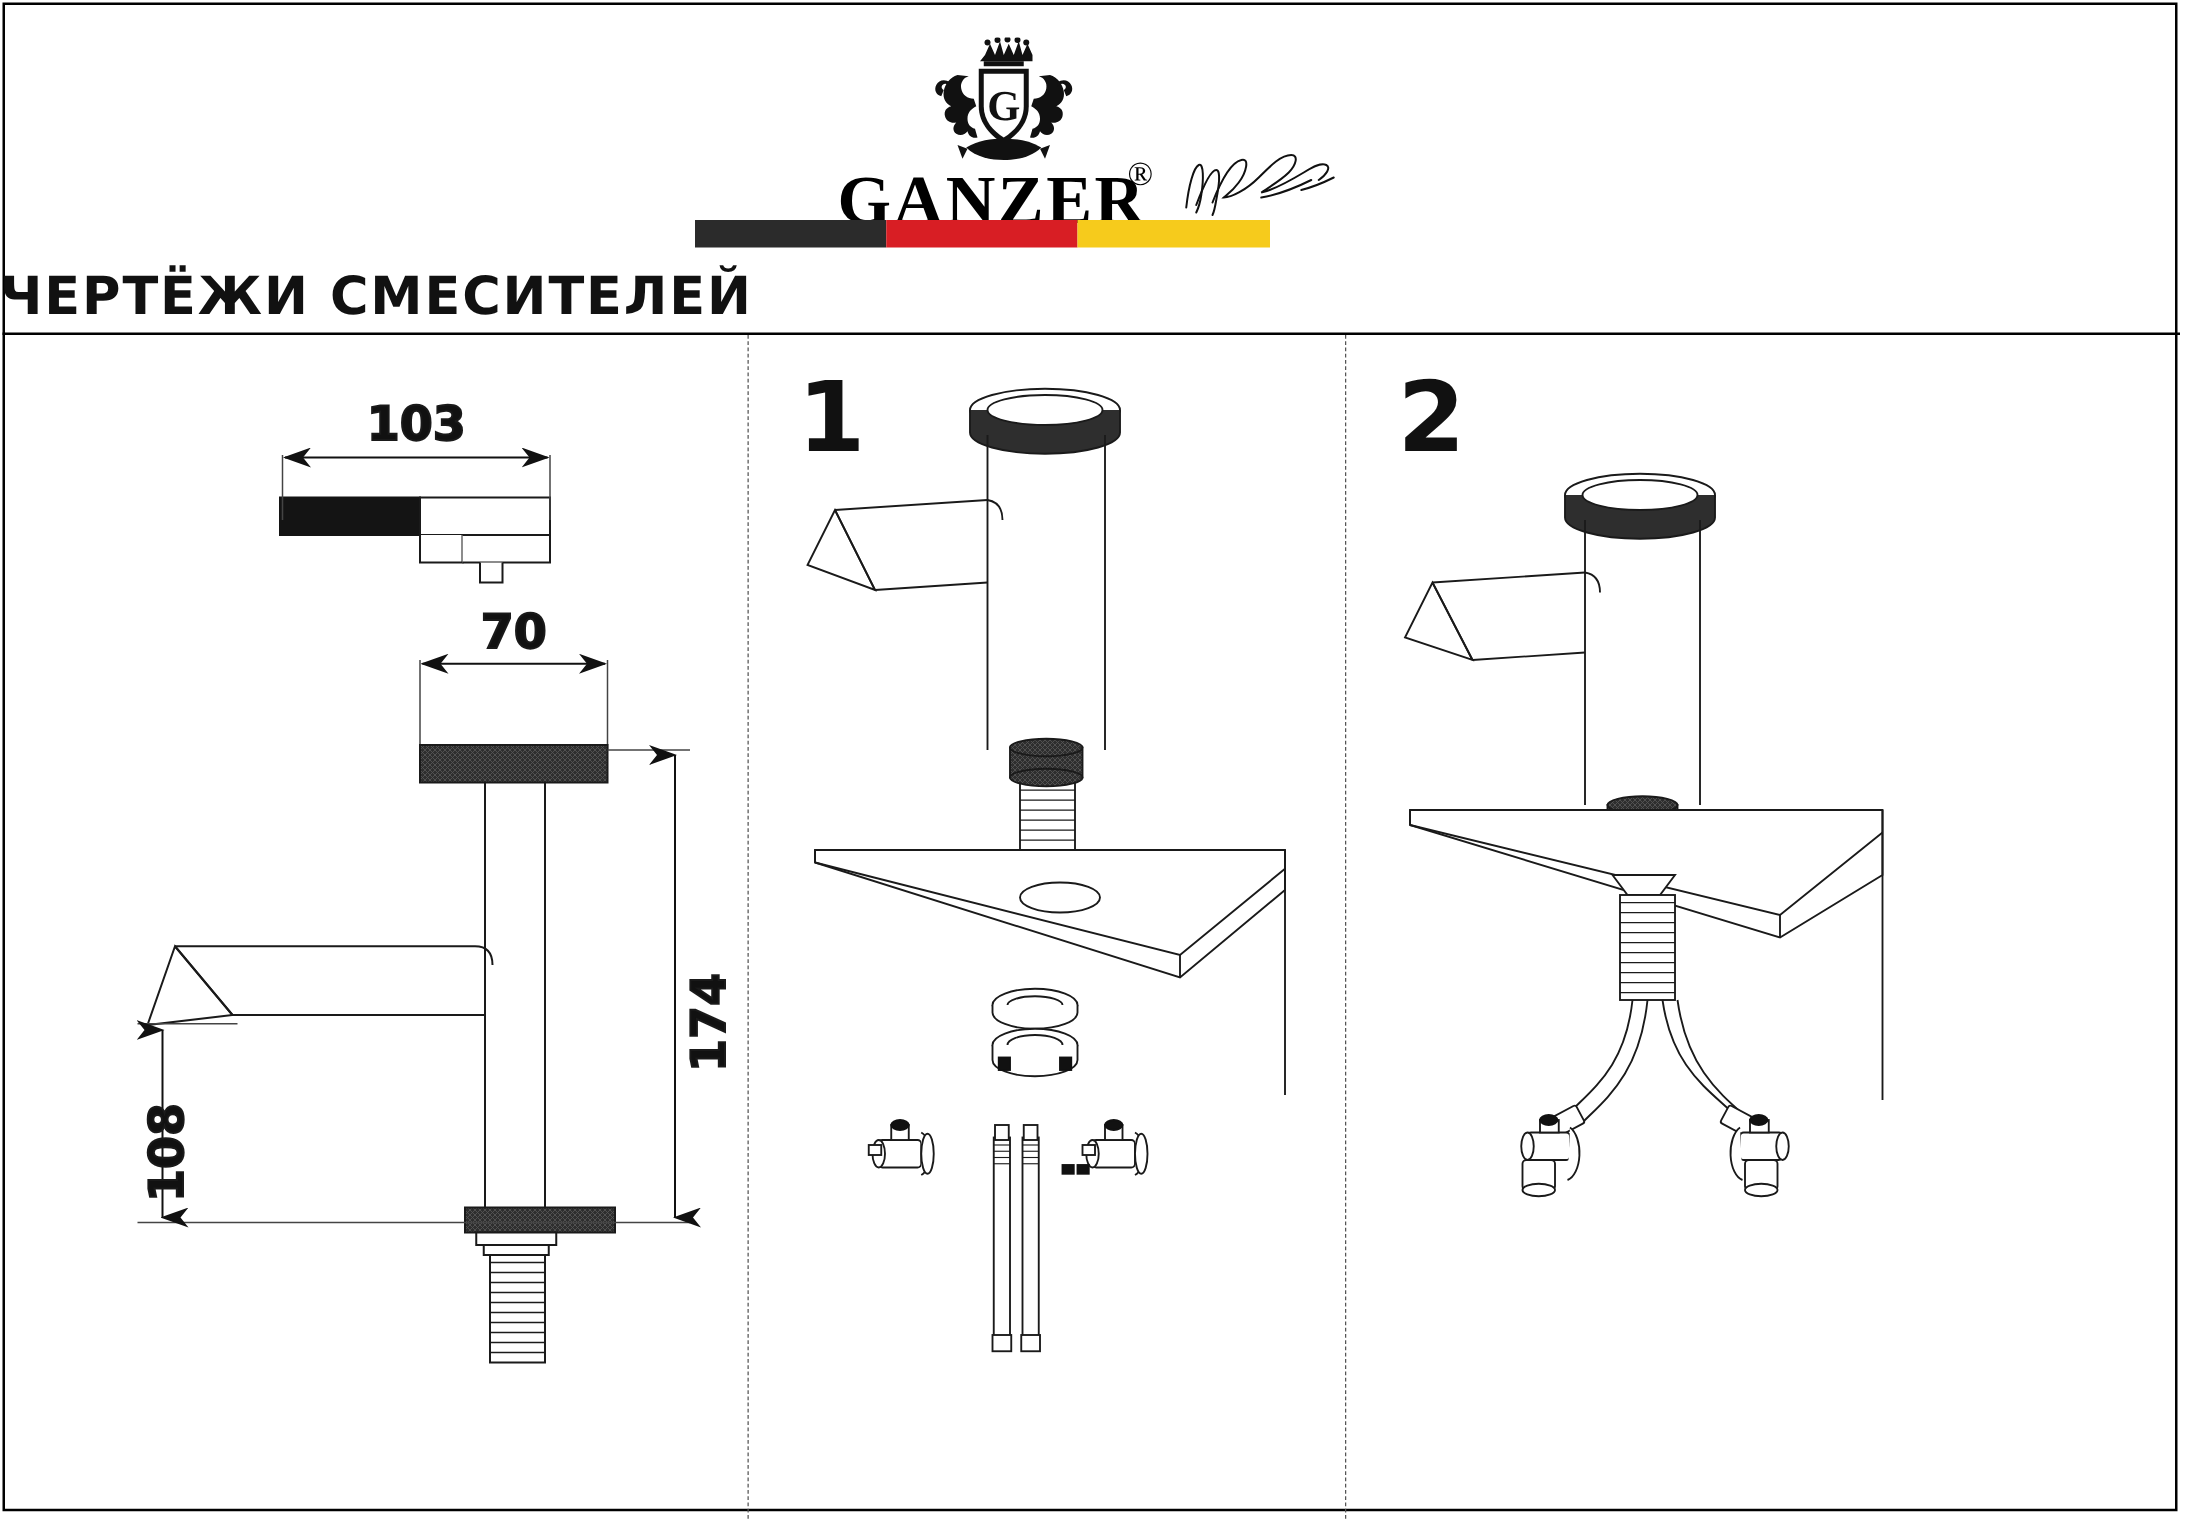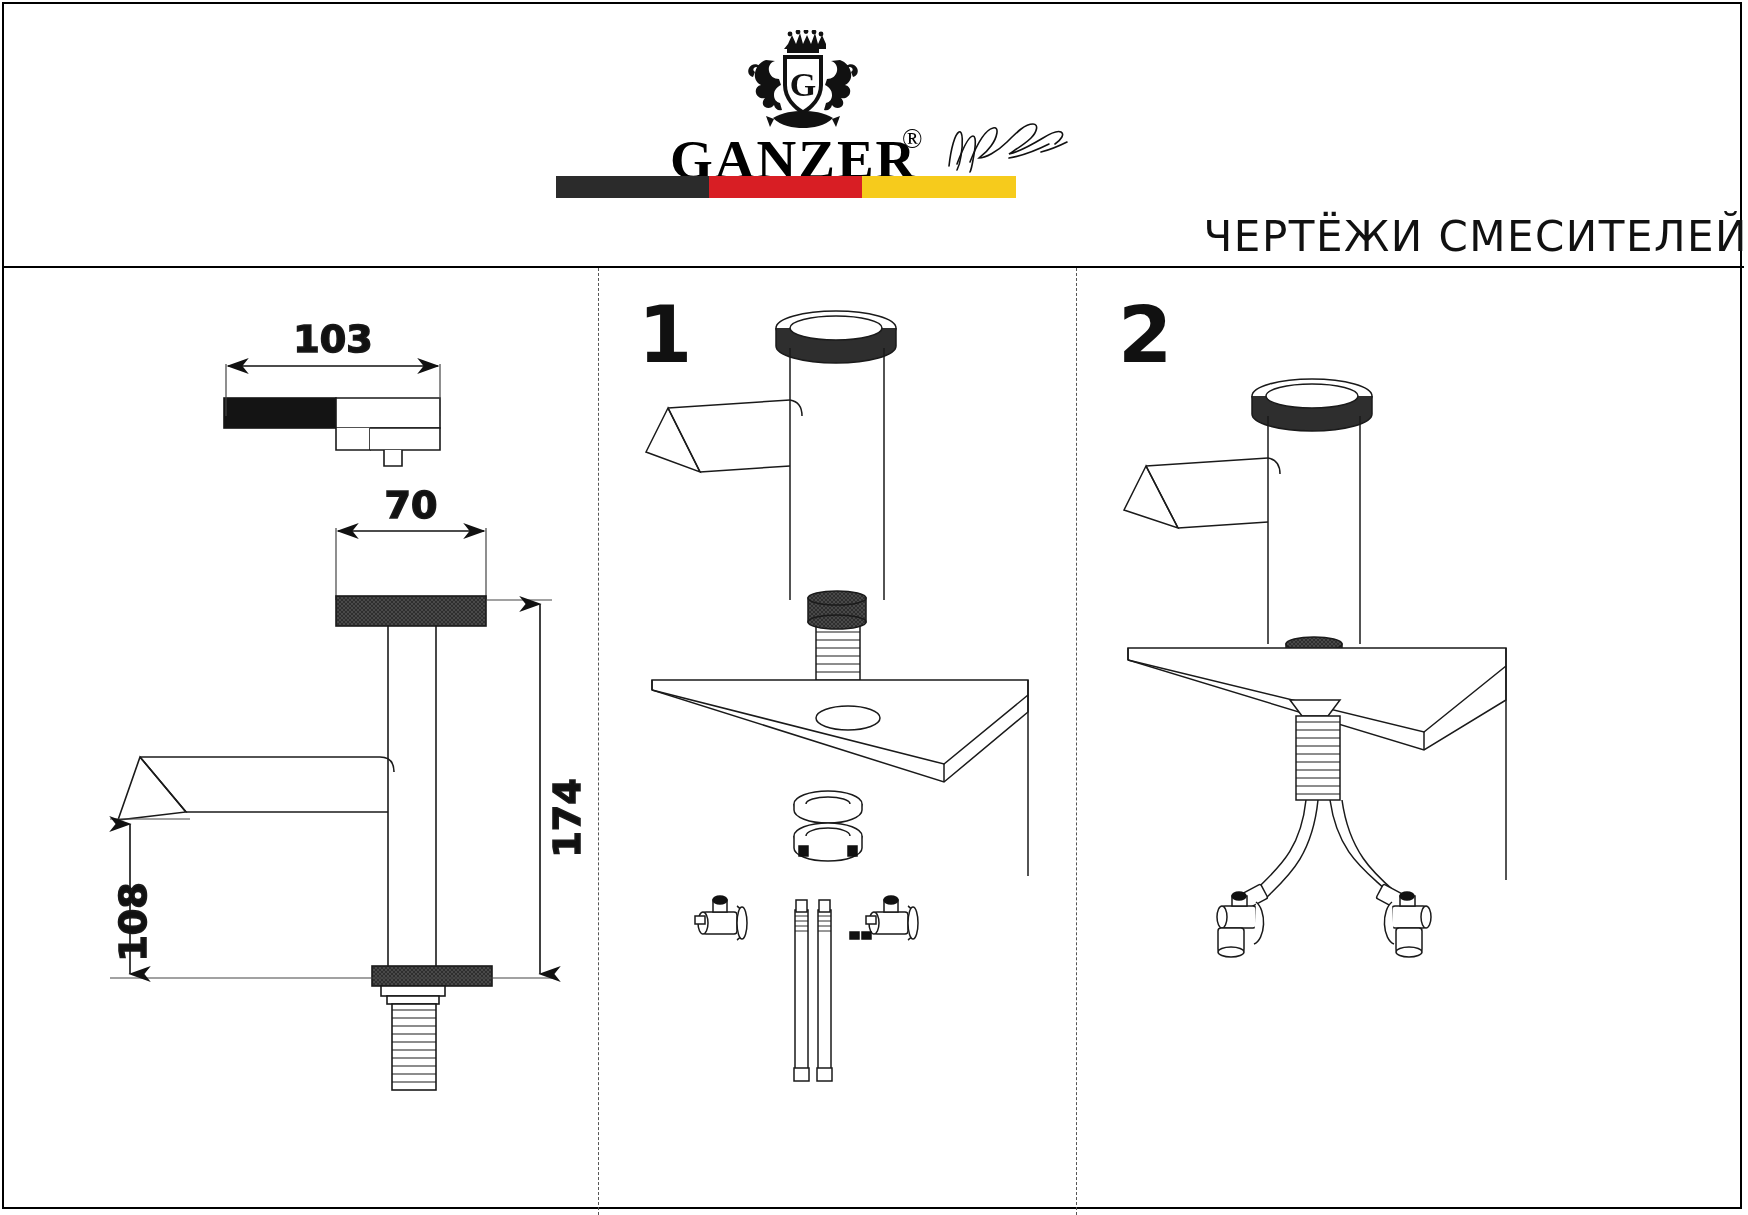--- a/index.html
+++ b/index.html
@@ -26,22 +26,22 @@
   .regmark{position:absolute;left:282px;top:-4px;font-family:"Liberation Serif",serif;
            font-size:27px;line-height:27px;color:#000;}
   .signature{position:absolute;left:325px;top:-12px;width:135px;height:62px;}
 
   .flagbar{position:absolute;left:556px;top:176px;width:460px;height:22px;display:flex;}
   .flagbar span{display:block;height:22px;}
   .flag-a{width:153px;}
   .flag-b{width:153px;}
   .flag-c{width:154px;}
 
-  .doc-title{position:absolute;left:0px;top:212px;width:1748px;text-align:right;
-             font-size:42px;font-weight:400;letter-spacing:1.5px;color:#111;
+  .doc-title{position:absolute;left:0px;top:212px;width:1748px;text-align:left;
+             font-size:42px;font-weight:700;letter-spacing:1.5px;color:#111;
              font-family:"DejaVu Sans",sans-serif;}
 
   
   .divider{position:absolute;top:268px;width:0;height:947px;
            border-left:1.4px dashed #555;}
   .div1{left:598px;}
   .div2{left:1076px;}
 
   
   .panel-num{position:absolute;font-size:78px;font-weight:700;color:#111;

